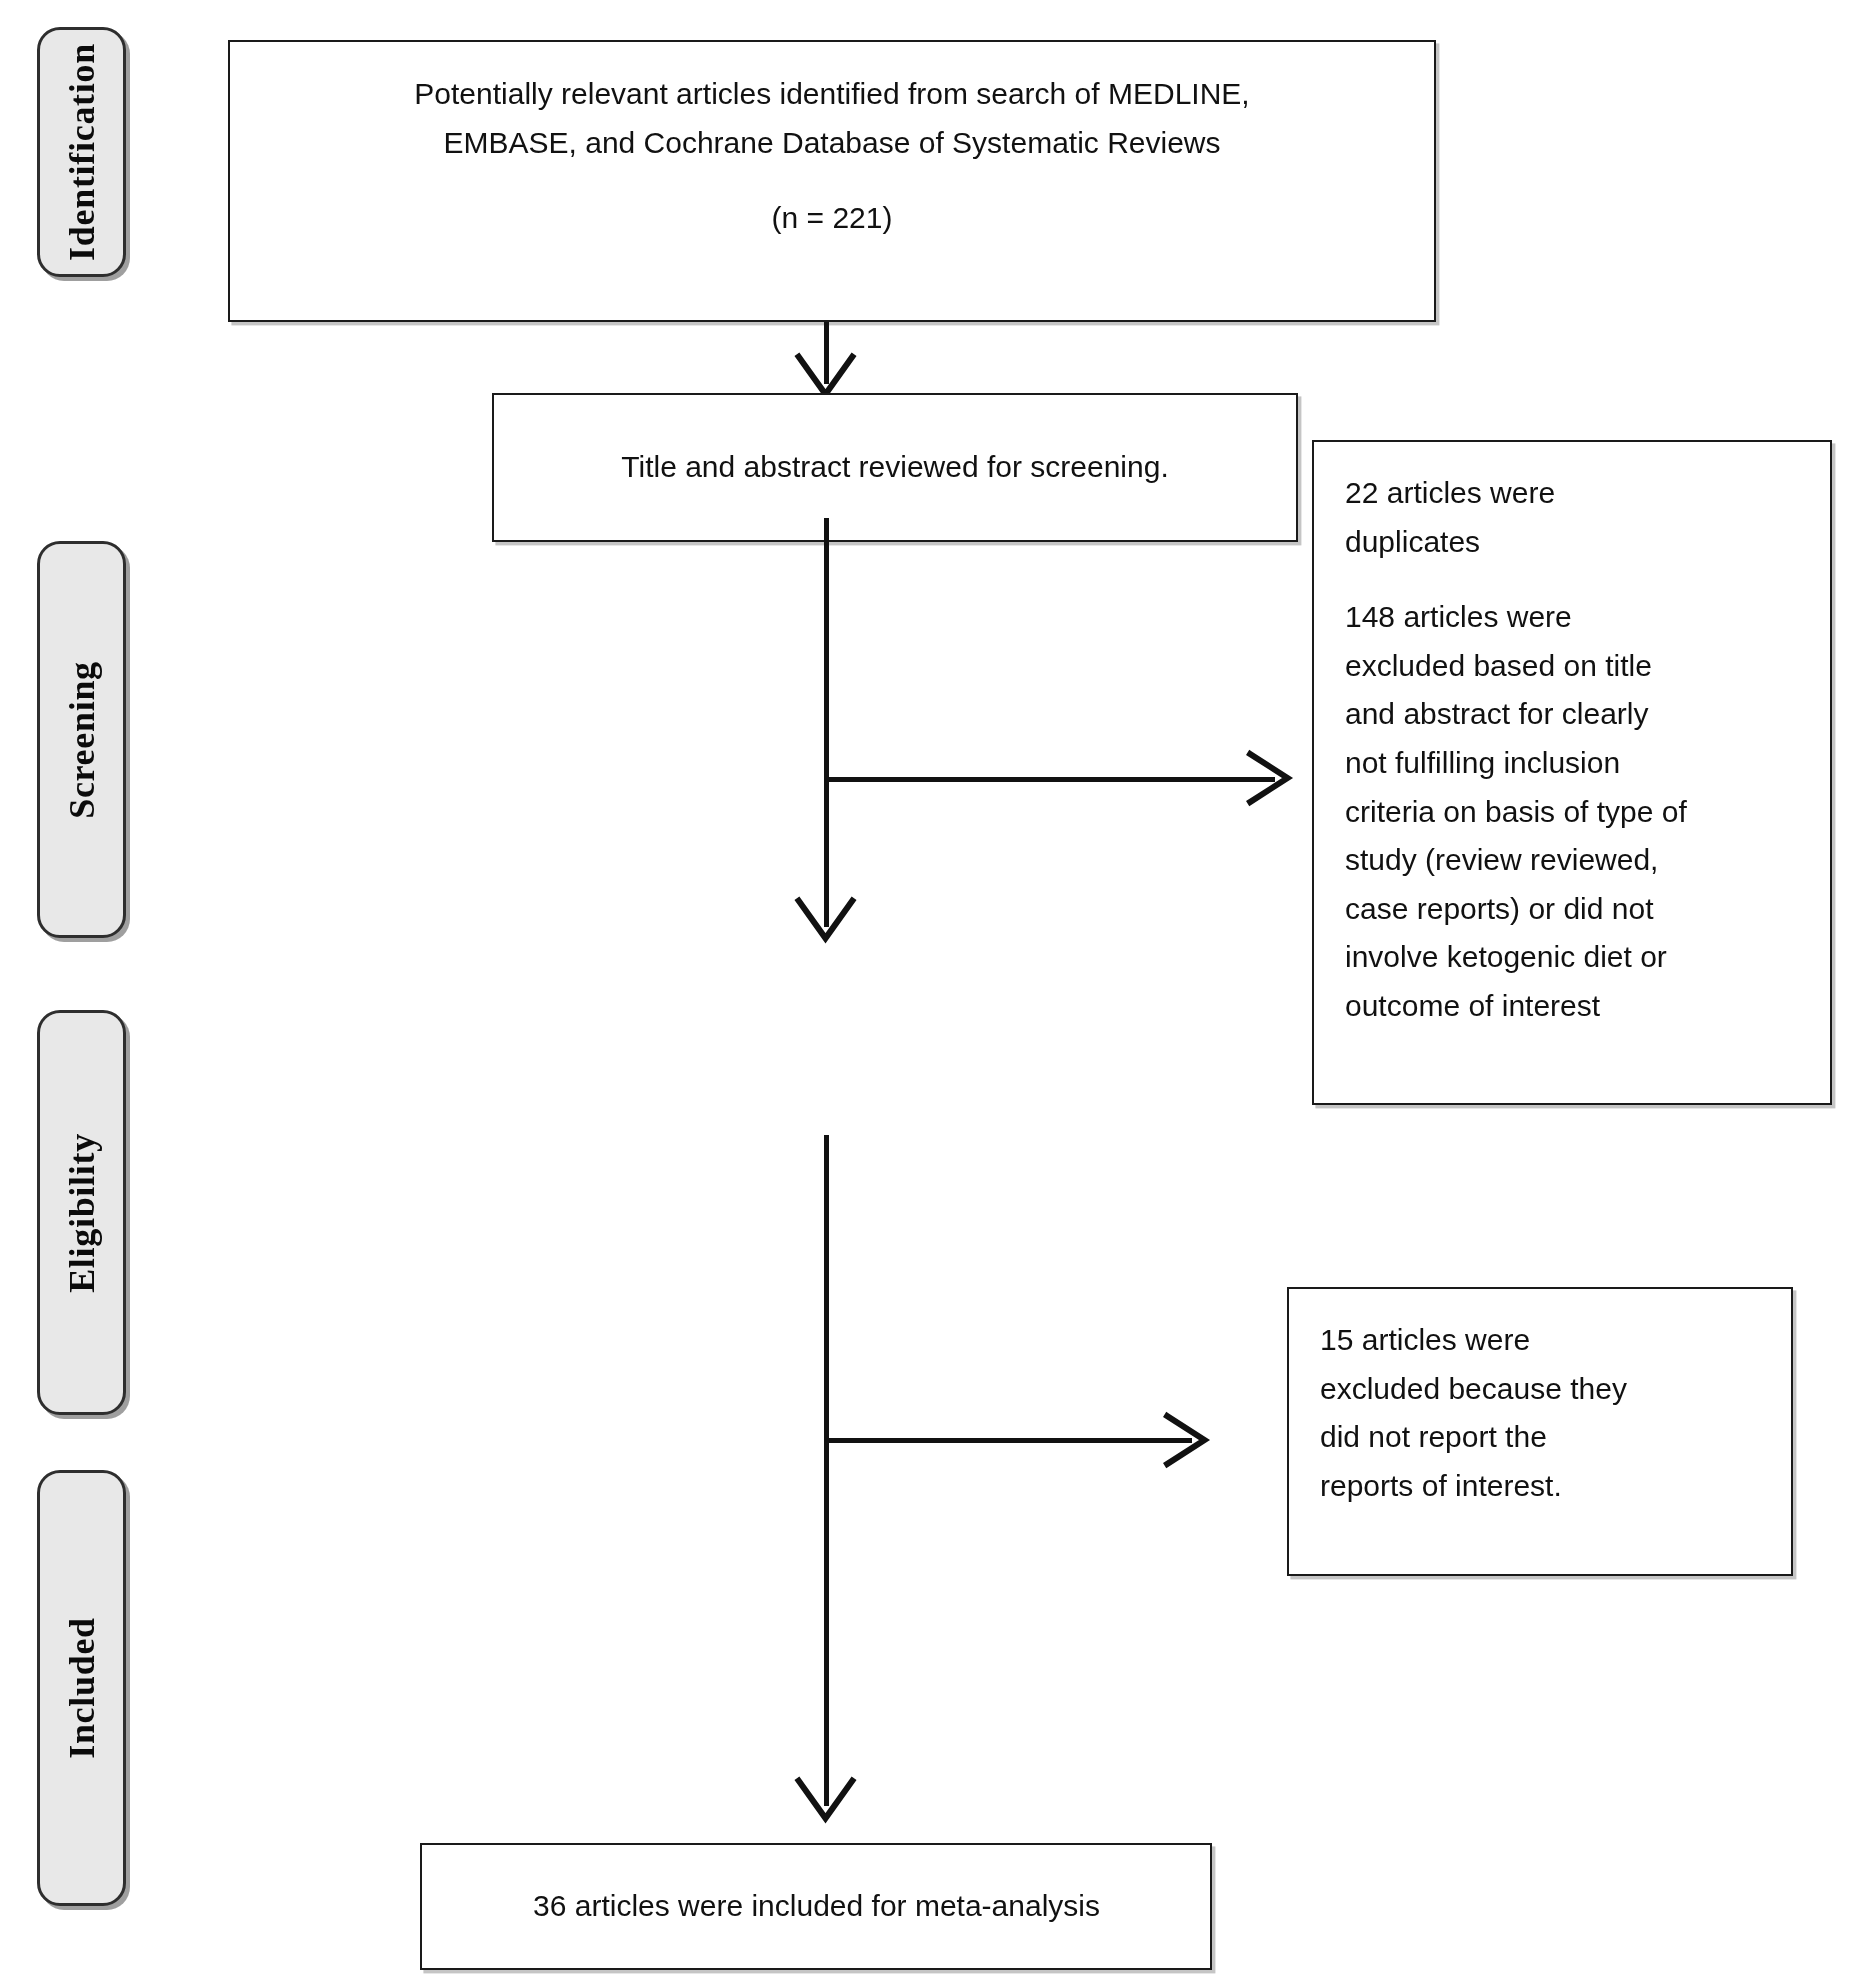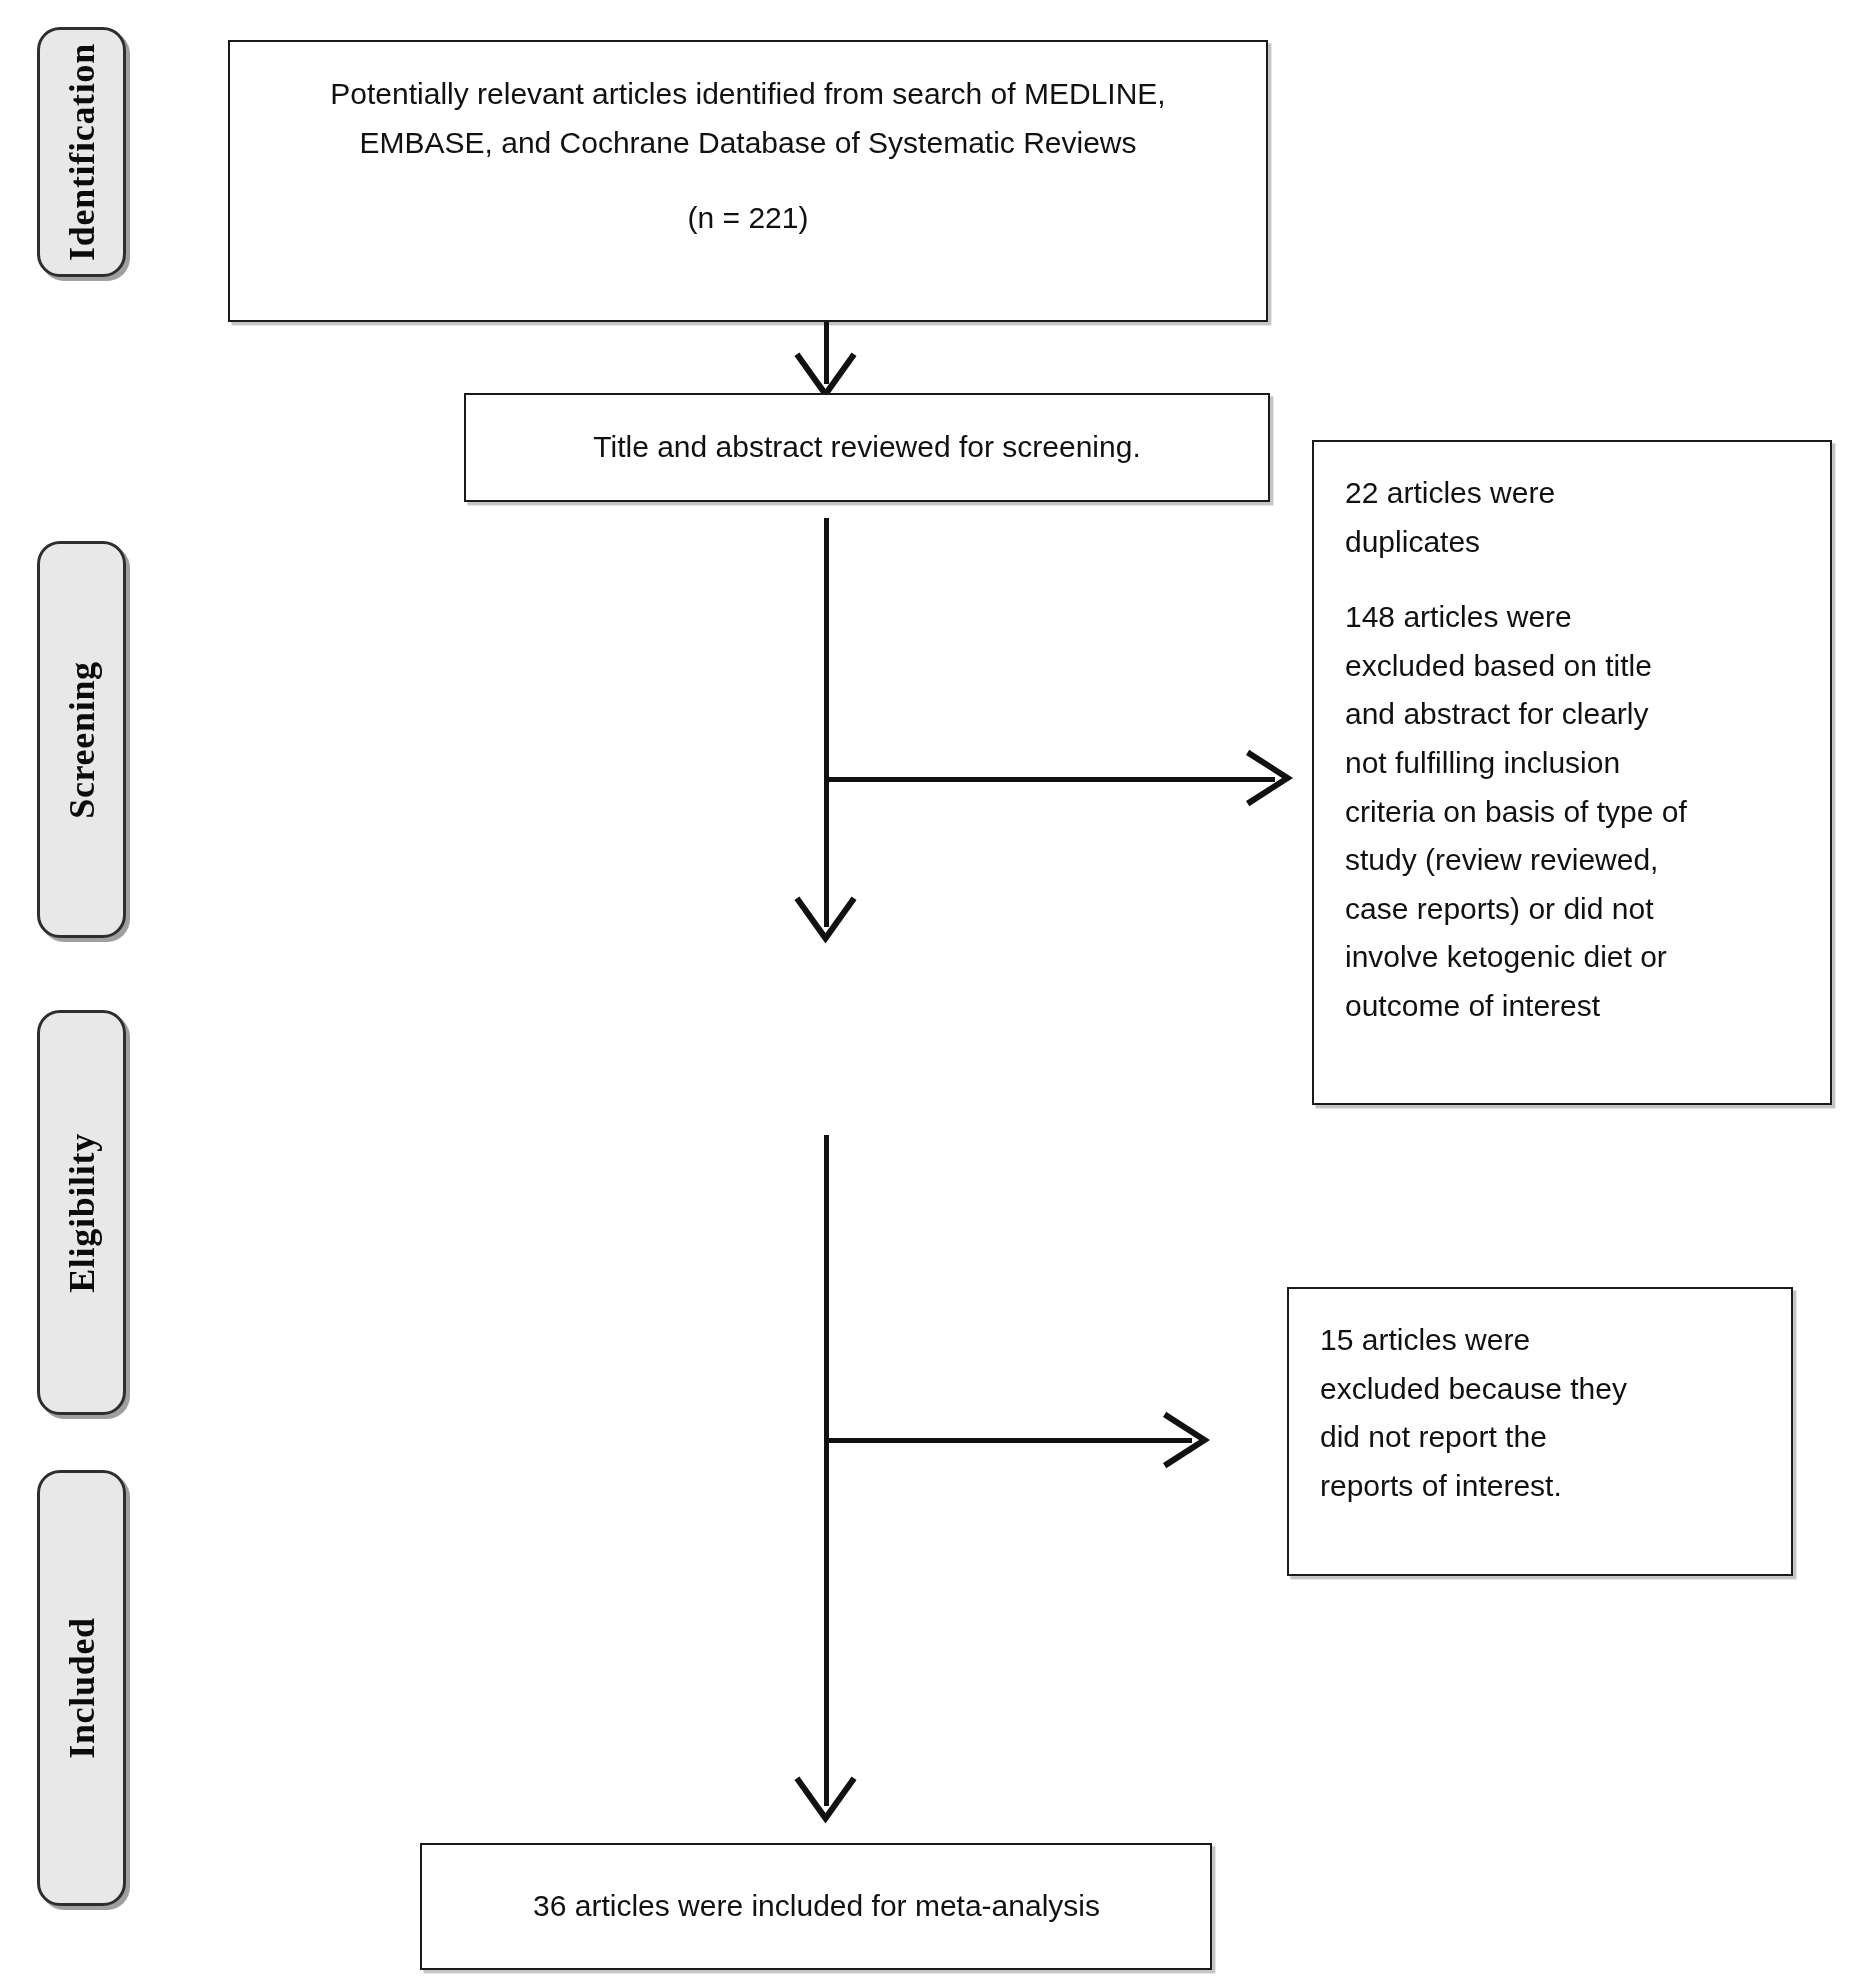--- a/index.html
+++ b/index.html
@@ -106,35 +106,35 @@
   </div>
 
   <div class="stage-pill" style="left:37px; top:1010px; width:89px; height:405px;">
     <span class="stage-label">Eligibility</span>
   </div>
 
   <div class="stage-pill" style="left:37px; top:1470px; width:89px; height:436px;">
     <span class="stage-label">Included</span>
   </div>
 
-  <div class="flow-box pad-top-1" style="left:228px; top:40px; width:1040px; height:282px;">
+  <div class="flow-box pad-top-1" style="left:228px; top:40px; width:1208px; height:282px;">
     <div class="box-text">
       <span>Potentially relevant articles identified from search of MEDLINE,</span><br>
       <span>EMBASE, and Cochrane Database of Systematic Reviews</span><br>
       <span class="spacer-line"></span>
       <span>(n = 221)</span>
     </div>
   </div>
 
   <div class="v-line" style="left:824px; top:322px; height:62px;"></div>
   <svg class="arrow-svg" style="left:796px; top:354px; width:59px; height:43px;" viewBox="0 0 88 64">
     <path d="M4 4 L44 60 L84 4" fill="none" stroke="#111111" stroke-width="9" stroke-linecap="square"></path>
   </svg>
 
-  <div class="flow-box center-v pad-all" style="left:464px; top:393px; width:806px; height:109px;">
+  <div class="flow-box center-v pad-all" style="left:492px; top:393px; width:806px; height:149px;">
     <div class="box-text">
       <span>Title and abstract reviewed for screening.</span>
     </div>
   </div>
 
   <div class="v-line" style="left:824px; top:518px; height:409px;"></div>
   <svg class="arrow-svg" style="left:796px; top:898px; width:59px; height:43px;" viewBox="0 0 88 64">
     <path d="M4 4 L44 60 L84 4" fill="none" stroke="#111111" stroke-width="9" stroke-linecap="square"></path>
   </svg>
 

